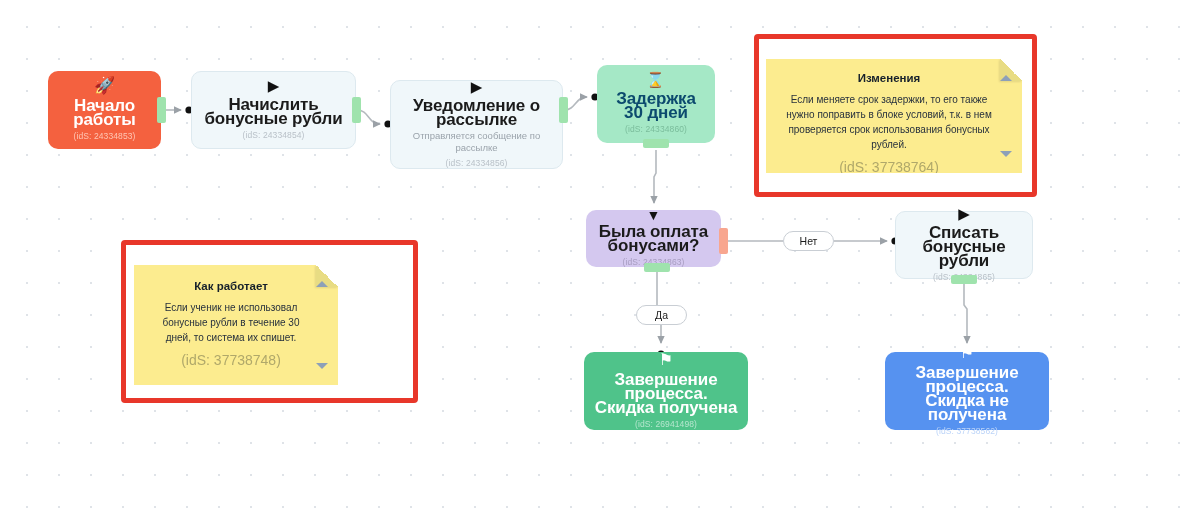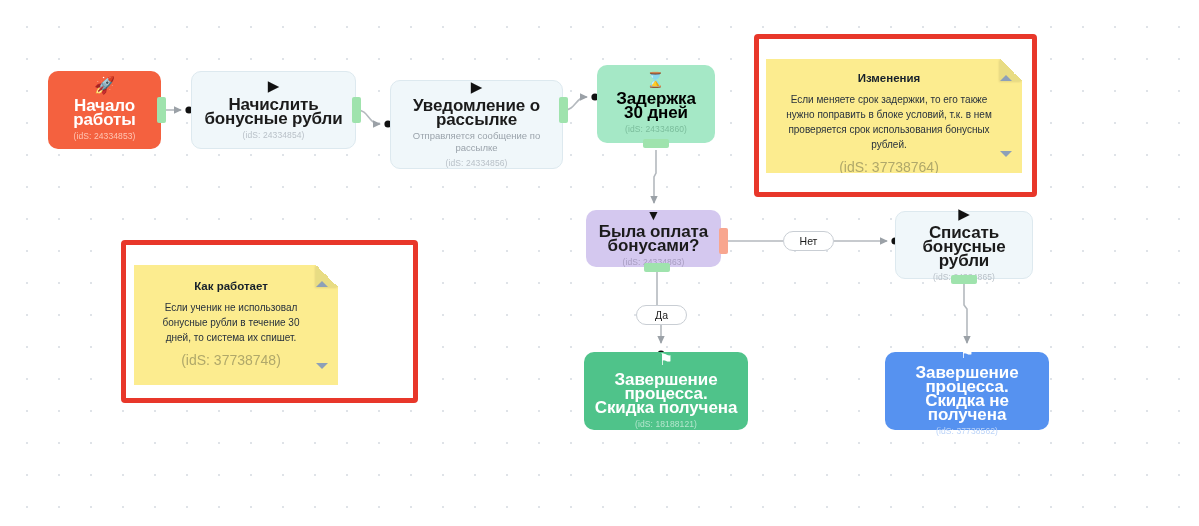--- a/index.html
+++ b/index.html
@@ -72,21 +72,21 @@
 
   .n-action {
     background: #f0f7fa;
     border: 1px solid #dde9ef;
   }
   .n-action .ntitle { color: #1b1b1b; }
   .n-action .nsub { color: #9aa3ab; }
   .n-action .nid { color: #b9c1c8; }
 
   .n-delay { background: #a5e8c6; }
-  .n-delay .ntitle { color: #000000; }
+  .n-delay .ntitle { color: #0c4a6e; }
   .n-delay .nid { color: #7bbd9c; }
 
   .n-cond { background: #d4c8ef; }
   .n-cond .ntitle { color: #1b1b1b; }
   .n-cond .nid { color: #a79cc0; }
 
   .n-end-green { background: #4fc38a; }
   .n-end-green .ntitle { color: #ffffff; }
   .n-end-green .nid { color: #b4e6cd; }
 
@@ -280,21 +280,21 @@
     <span class="nicon" style="font-size:15px;color:#111111;">▶</span>
     <span class="ntitle">Списать бонусные рубли</span>
     <span class="nid">(idS: 24334865)</span>
   </div>
   <div class="port port-b p-green" style="left:951px; top:275px;"></div>
 
   <div class="node n-end-green" style="left:584px; top:352px; width:164px; height:78px;">
     <span class="nicon" style="font-size:16px;color:#ffffff;">⚑</span>
     <span class="ntitle">Завершение процесса.</span>
     <span class="ntitle">Скидка получена</span>
-    <span class="nid">(idS: 18188121)</span>
+    <span class="nid">(idS: 26941498)</span>
   </div>
 
   <div class="node n-end-blue" style="left:885px; top:352px; width:164px; height:78px;">
     <span class="nicon" style="font-size:16px;color:#ffffff;">⚑</span>
     <span class="ntitle">Завершение процесса.</span>
     <span class="ntitle">Скидка не получена</span>
     <span class="nid">(idS: 37738562)</span>
   </div>
 
   <div class="note-wrap" style="left:754px; top:34px; width:283px; height:163px;"></div>

